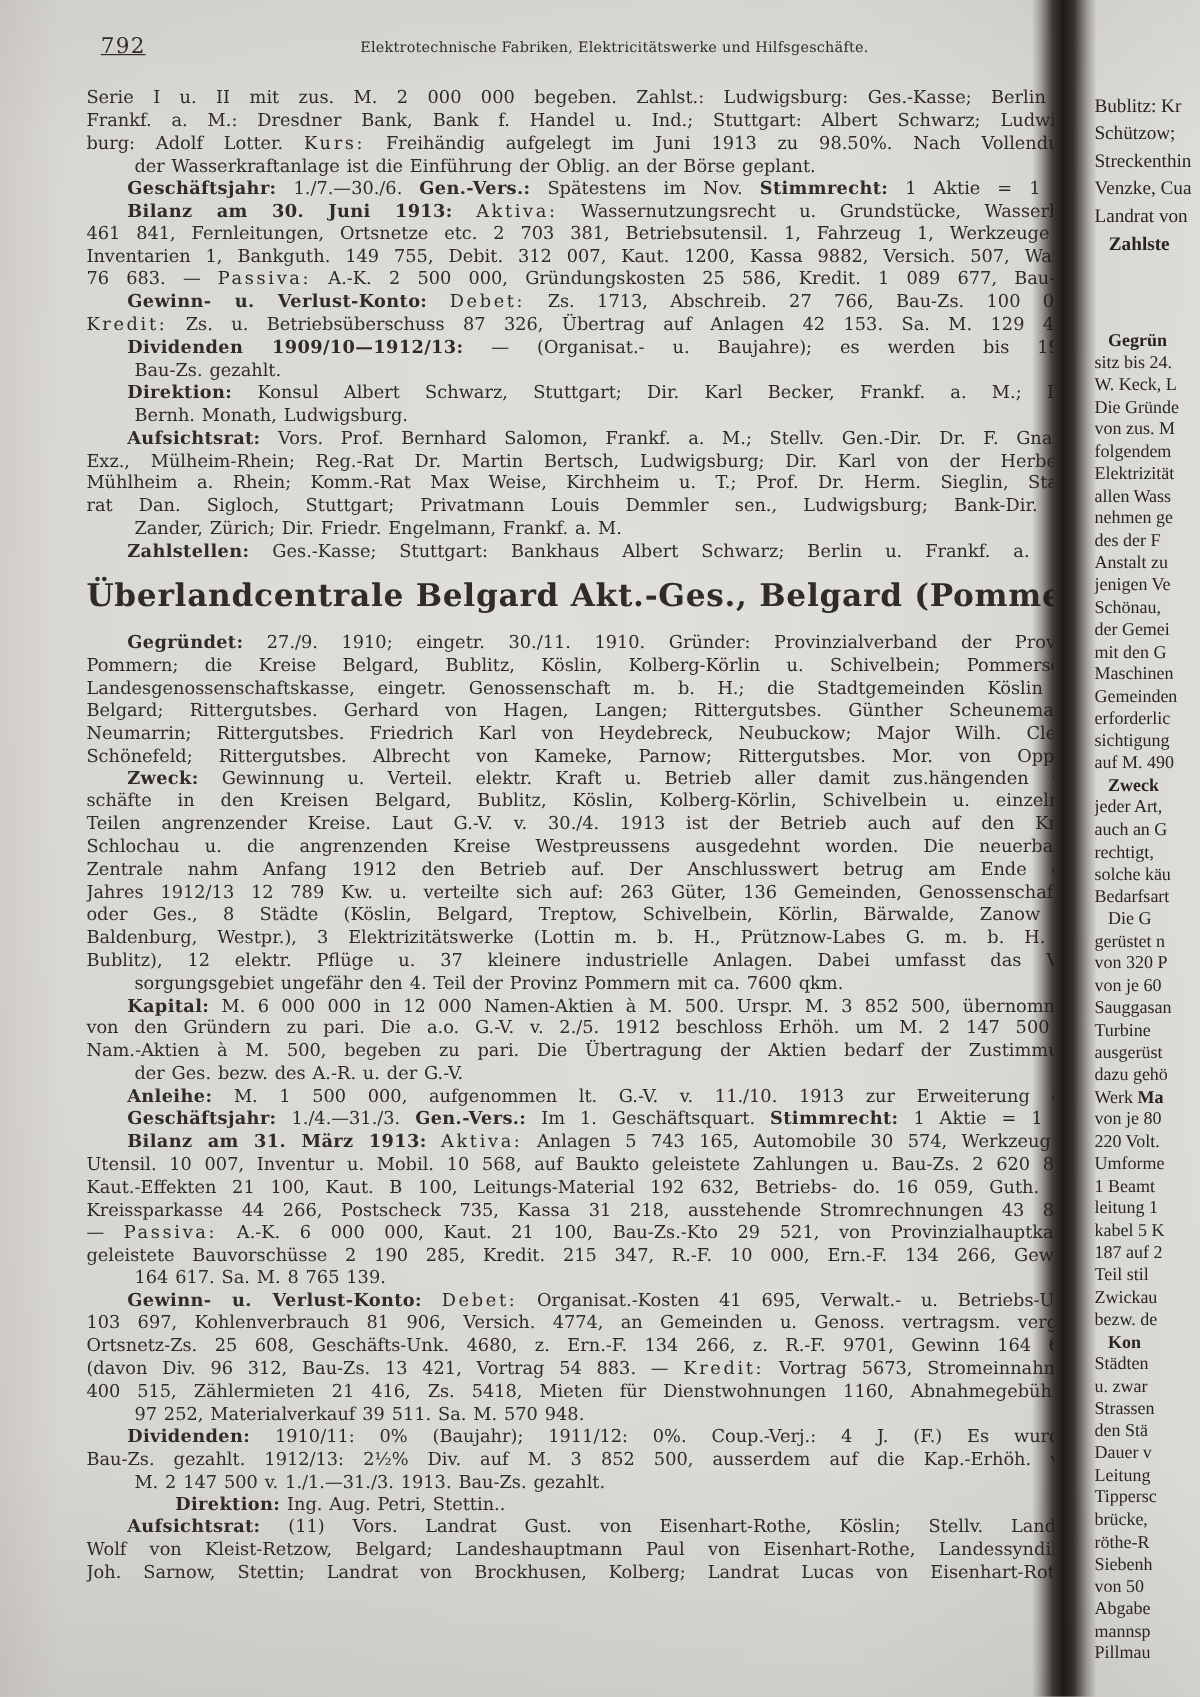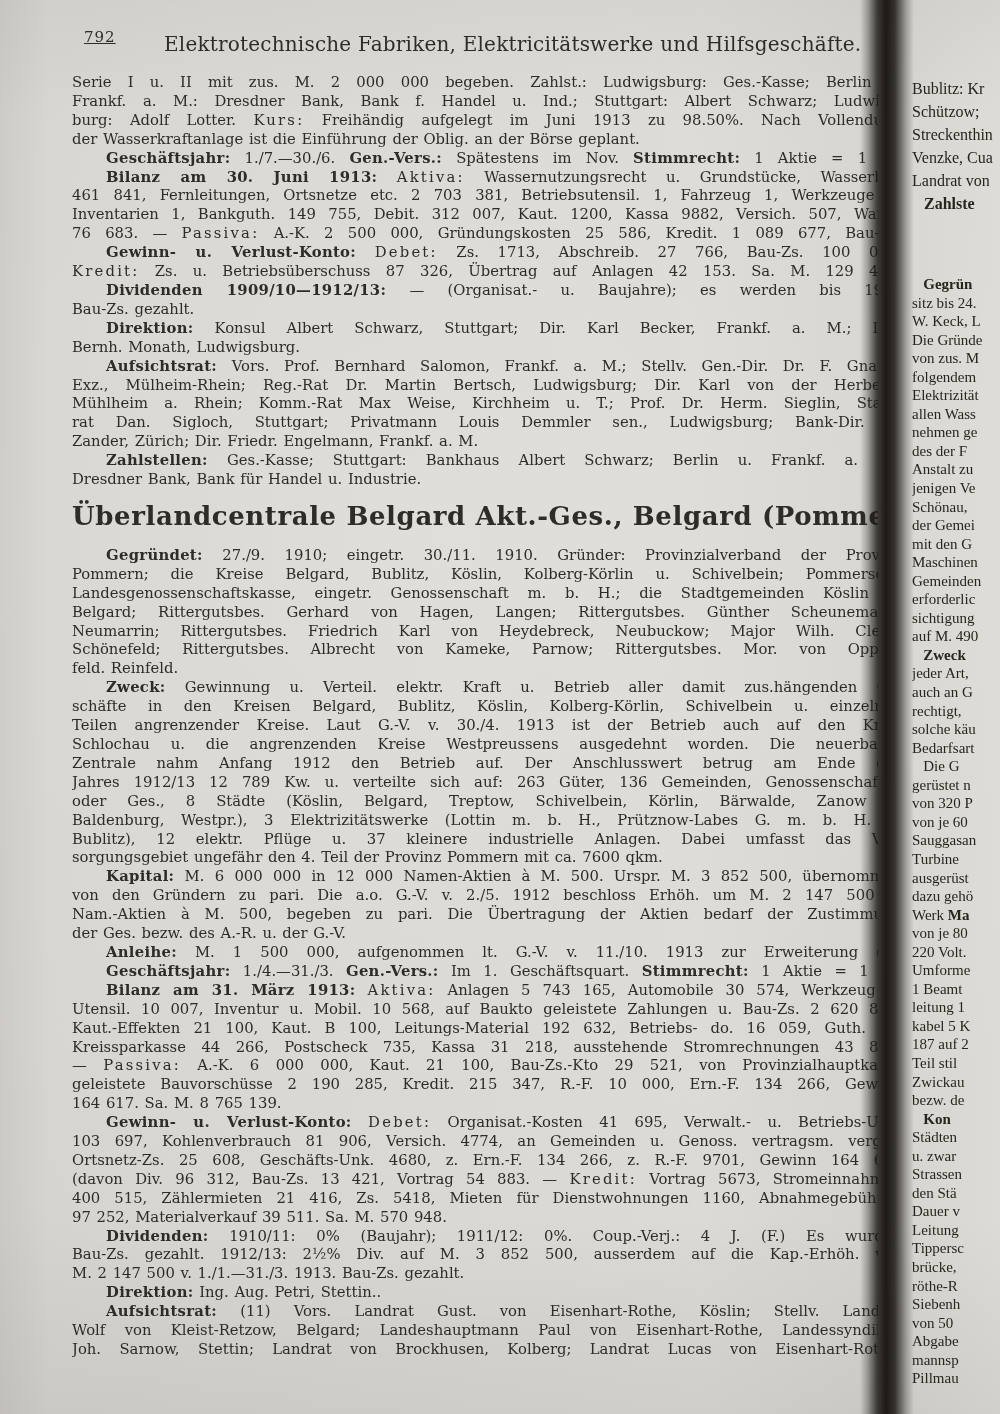--- a/index.html
+++ b/index.html
@@ -15,45 +15,45 @@
       radial-gradient(130% 95% at 42% 38%, rgba(255,255,255,0.18), rgba(255,255,255,0) 62%),
       linear-gradient(180deg, rgba(0,0,0,0.03) 0%, rgba(0,0,0,0) 8%, rgba(0,0,0,0) 86%, rgba(0,0,0,0.05) 100%),
       linear-gradient(90deg, #ccc9c4 0%, #d6d4cf 5%, #dbd9d4 70%, #d6d4cf 86%, #d8d6d1 92%, #dddbd6 100%),
       var(--paper, #d7d5d0);
     color: var(--ink, #2f2c28);
     font-family: "DejaVu Serif", "Liberation Serif", serif;
   }
   
   .pagenum {
     position: absolute; left: 84px; top: 28px;
-    font-size: 15px; letter-spacing: 1px; text-decoration: underline;
+    font-size: 18px; letter-spacing: 1px; text-decoration: underline;
   }
   .runtitle {
-    position: absolute; left: 164px; top: 32px; width: 720px;
-    font-size: 20px; letter-spacing: 0.2px;
+    position: absolute; left: 152px; top: 32px; width: 720px;
+    text-align: center; font-size: 12px; letter-spacing: 0.2px;
     white-space: nowrap;
   }
   
   .main-col {
     position: absolute; left: 72px; top: 73px;
     width: 806px; overflow: hidden;
     font-size: 14.8px; line-height: 18.9px;
     color: var(--ink, #2f2c28);
   }
   .para { margin: 0; }
   .line {
     width: 830px;
     text-align: justify;
     text-align-last: justify;
     word-spacing: 1px;
   }
   .line.first { text-indent: 34px; }
   .line.short-last {
     width: auto; white-space: nowrap;
-    text-align: left; text-align-last: left;
+    text-align: left; text-align-last: left; margin-left: 40px;
   }
   .line b { font-weight: 700; letter-spacing: 0.3px; }
   .sp { letter-spacing: 2.2px; }
   .entry-heading {
     margin: 10px 0 13px 0;
     font-size: 26px; line-height: 34px; font-weight: 700;
     letter-spacing: 0.6px; white-space: nowrap;
   }
   
   .gutter {
@@ -124,33 +124,31 @@
         </div>
         <div class="para">
           <div class="line first"><b>Aufsichtsrat:</b> Vors. Prof. Bernhard Salomon, Frankf. a. M.; Stellv. Gen.-Dir. Dr. F. Gnauth</div>
           <div class="line">Exz., Mülheim-Rhein; Reg.-Rat Dr. Martin Bertsch, Ludwigsburg; Dir. Karl von der Herberg,</div>
           <div class="line">Mühlheim a. Rhein; Komm.-Rat Max Weise, Kirchheim u. T.; Prof. Dr. Herm. Sieglin, Stadt-</div>
           <div class="line">rat Dan. Sigloch, Stuttgart; Privatmann Louis Demmler sen., Ludwigsburg; Bank-Dir. C.</div>
           <div class="line short-last">Zander, Zürich; Dir. Friedr. Engelmann, Frankf. a. M.</div>
         </div>
         <div class="para">
           <div class="line first"><b>Zahlstellen:</b> Ges.-Kasse; Stuttgart: Bankhaus Albert Schwarz; Berlin u. Frankf. a. M.:</div>
-          <div class="line short-last">Dresdner Bank, Bank für Handel u. Industrie.</div>
         </div>
       </div>
     <h1 class="entry-heading">Überlandcentrale Belgard Akt.-Ges., Belgard (Pommern).</h1>
     <div>
         <div class="para">
           <div class="line first"><b>Gegründet:</b> 27./9. 1910; eingetr. 30./11. 1910. Gründer: Provinzialverband der Provinz</div>
           <div class="line">Pommern; die Kreise Belgard, Bublitz, Köslin, Kolberg-Körlin u. Schivelbein; Pommersche</div>
           <div class="line">Landesgenossenschaftskasse, eingetr. Genossenschaft m. b. H.; die Stadtgemeinden Köslin u.</div>
           <div class="line">Belgard; Rittergutsbes. Gerhard von Hagen, Langen; Rittergutsbes. Günther Scheunemann,</div>
           <div class="line">Neumarrin; Rittergutsbes. Friedrich Karl von Heydebreck, Neubuckow; Major Wilh. Cleve,</div>
           <div class="line">Schönefeld; Rittergutsbes. Albrecht von Kameke, Parnow; Rittergutsbes. Mor. von Oppen-</div>
-          <div class="line short-last">feld. Reinfeld.</div>
         </div>
         <div class="para">
           <div class="line first"><b>Zweck:</b> Gewinnung u. Verteil. elektr. Kraft u. Betrieb aller damit zus.hängenden Ge-</div>
           <div class="line">schäfte in den Kreisen Belgard, Bublitz, Köslin, Kolberg-Körlin, Schivelbein u. einzelnen</div>
           <div class="line">Teilen angrenzender Kreise. Laut G.-V. v. 30./4. 1913 ist der Betrieb auch auf den Kreis</div>
           <div class="line">Schlochau u. die angrenzenden Kreise Westpreussens ausgedehnt worden. Die neuerbaute</div>
           <div class="line">Zentrale nahm Anfang 1912 den Betrieb auf. Der Anschlusswert betrug am Ende des</div>
           <div class="line">Jahres 1912/13 12 789 Kw. u. verteilte sich auf: 263 Güter, 136 Gemeinden, Genossenschaften</div>
           <div class="line">oder Ges., 8 Städte (Köslin, Belgard, Treptow, Schivelbein, Körlin, Bärwalde, Zanow u.</div>
           <div class="line">Baldenburg, Westpr.), 3 Elektrizitätswerke (Lottin m. b. H., Prütznow-Labes G. m. b. H. u.</div>

